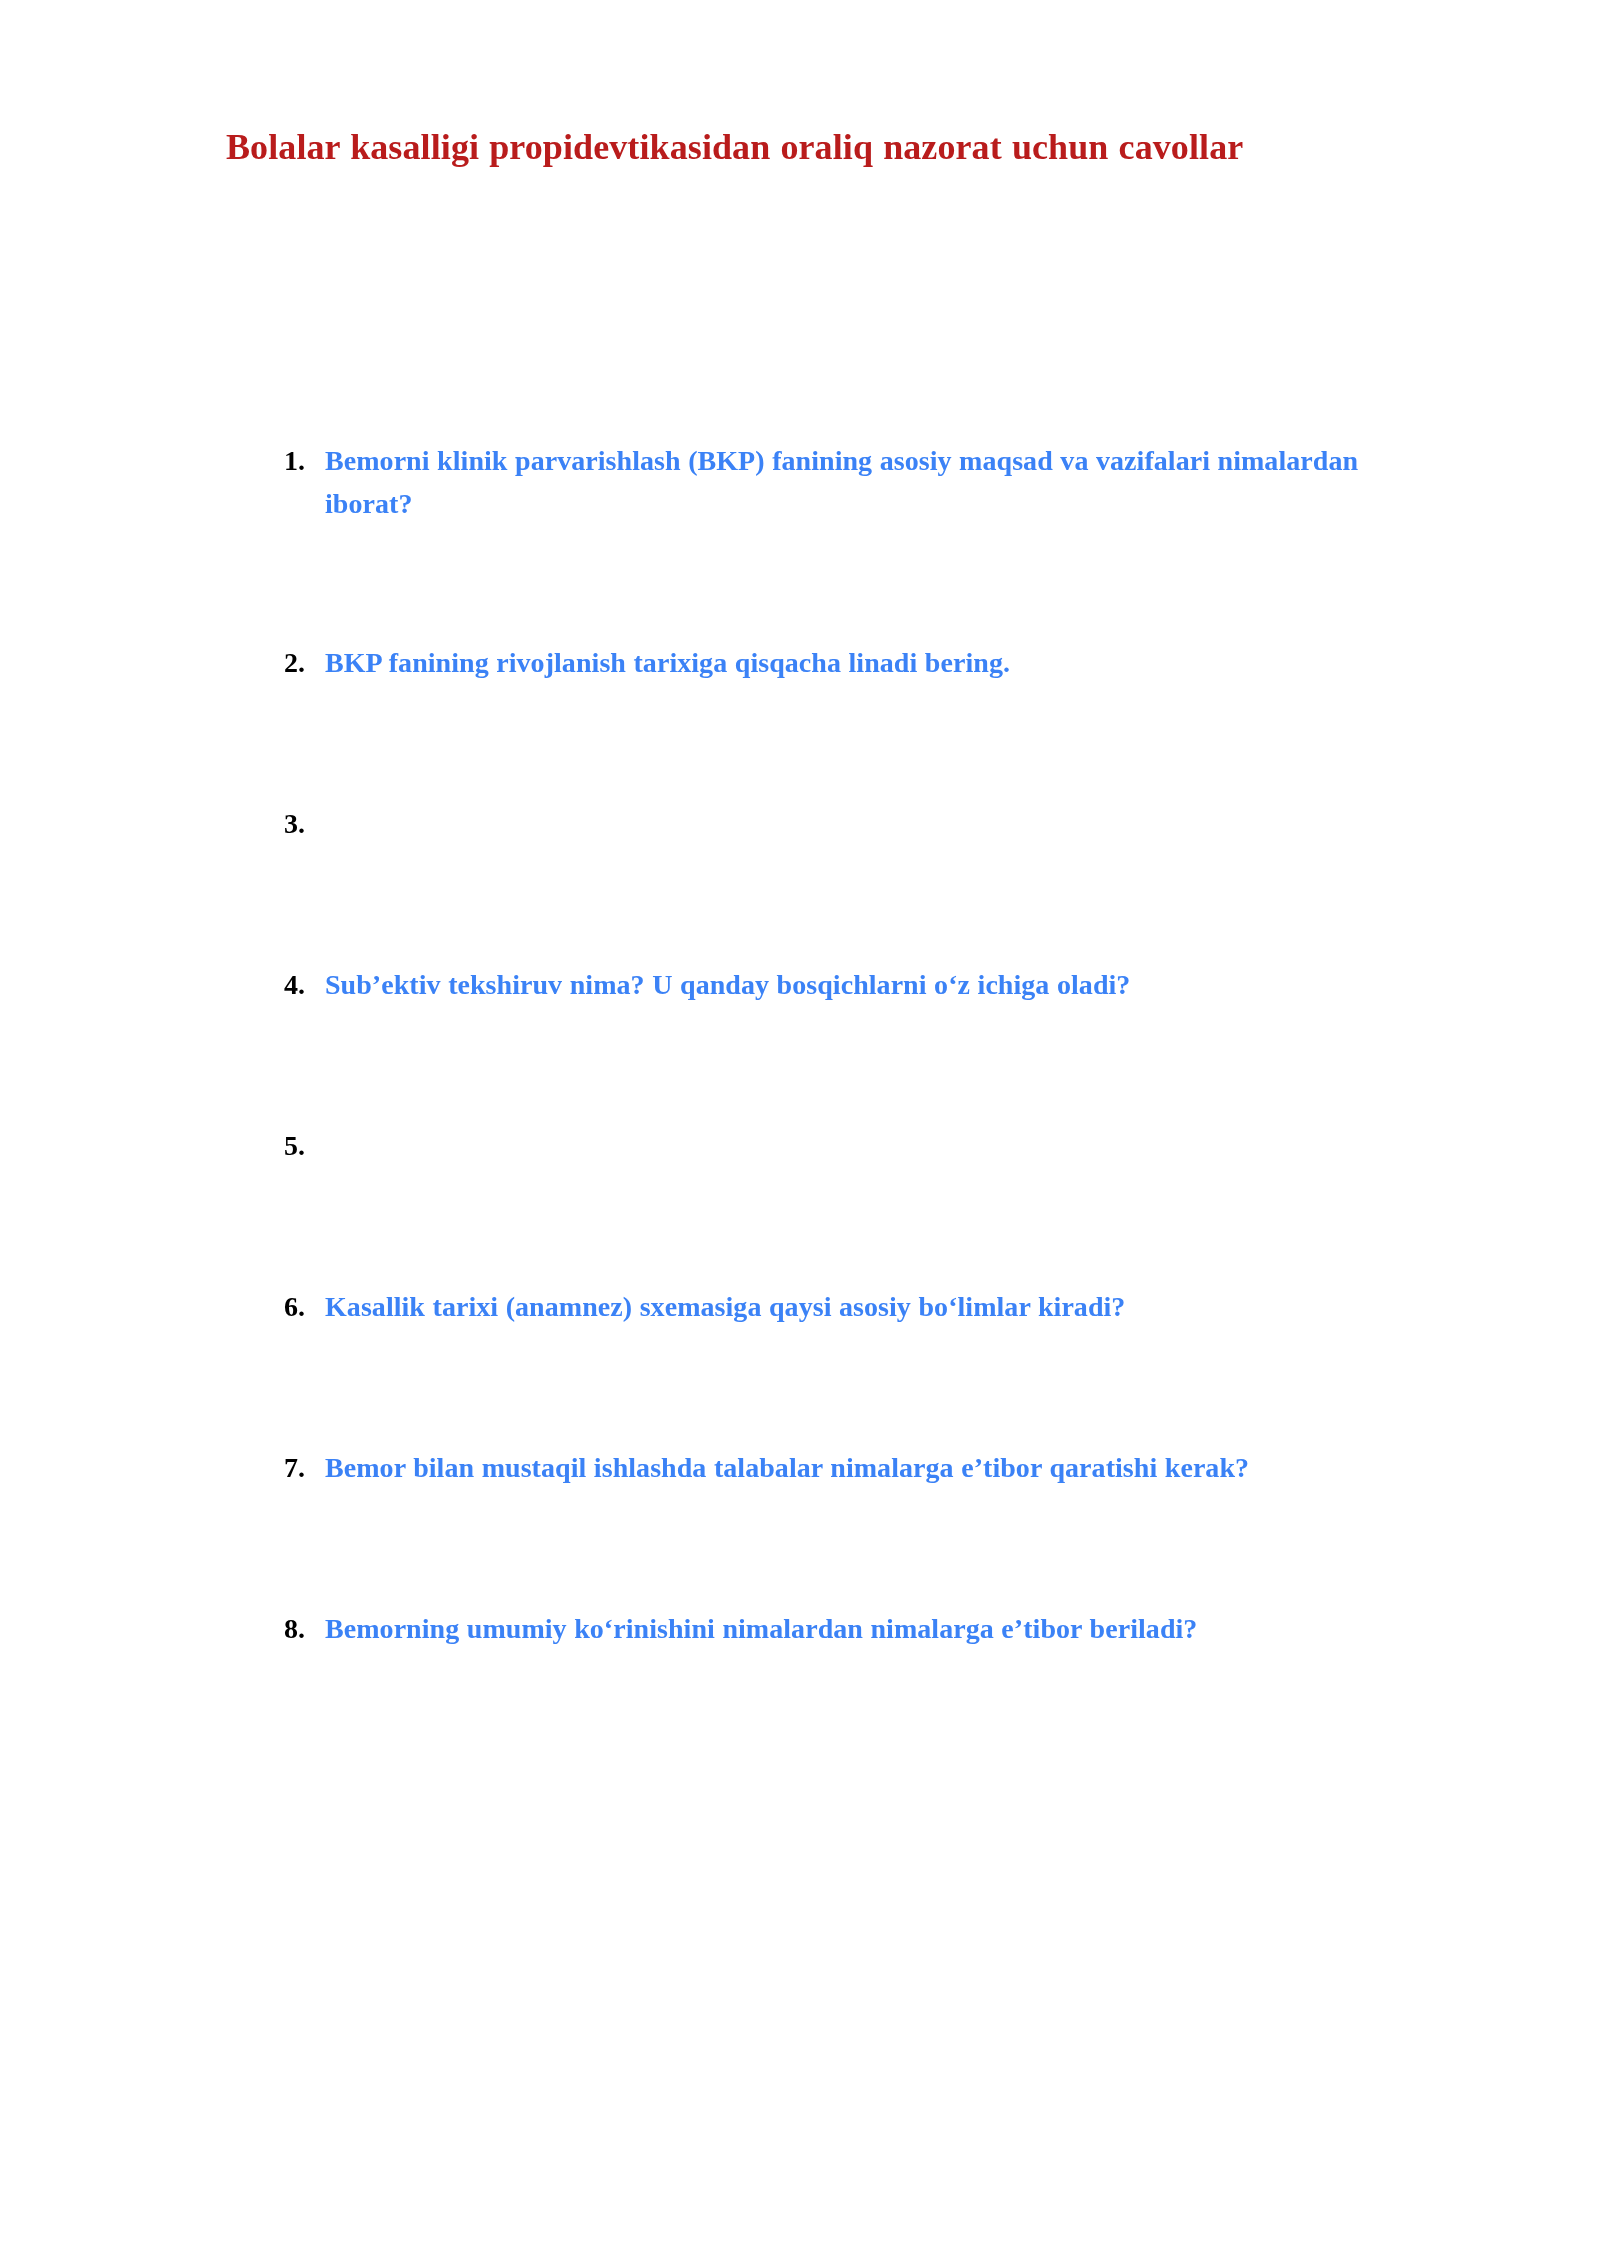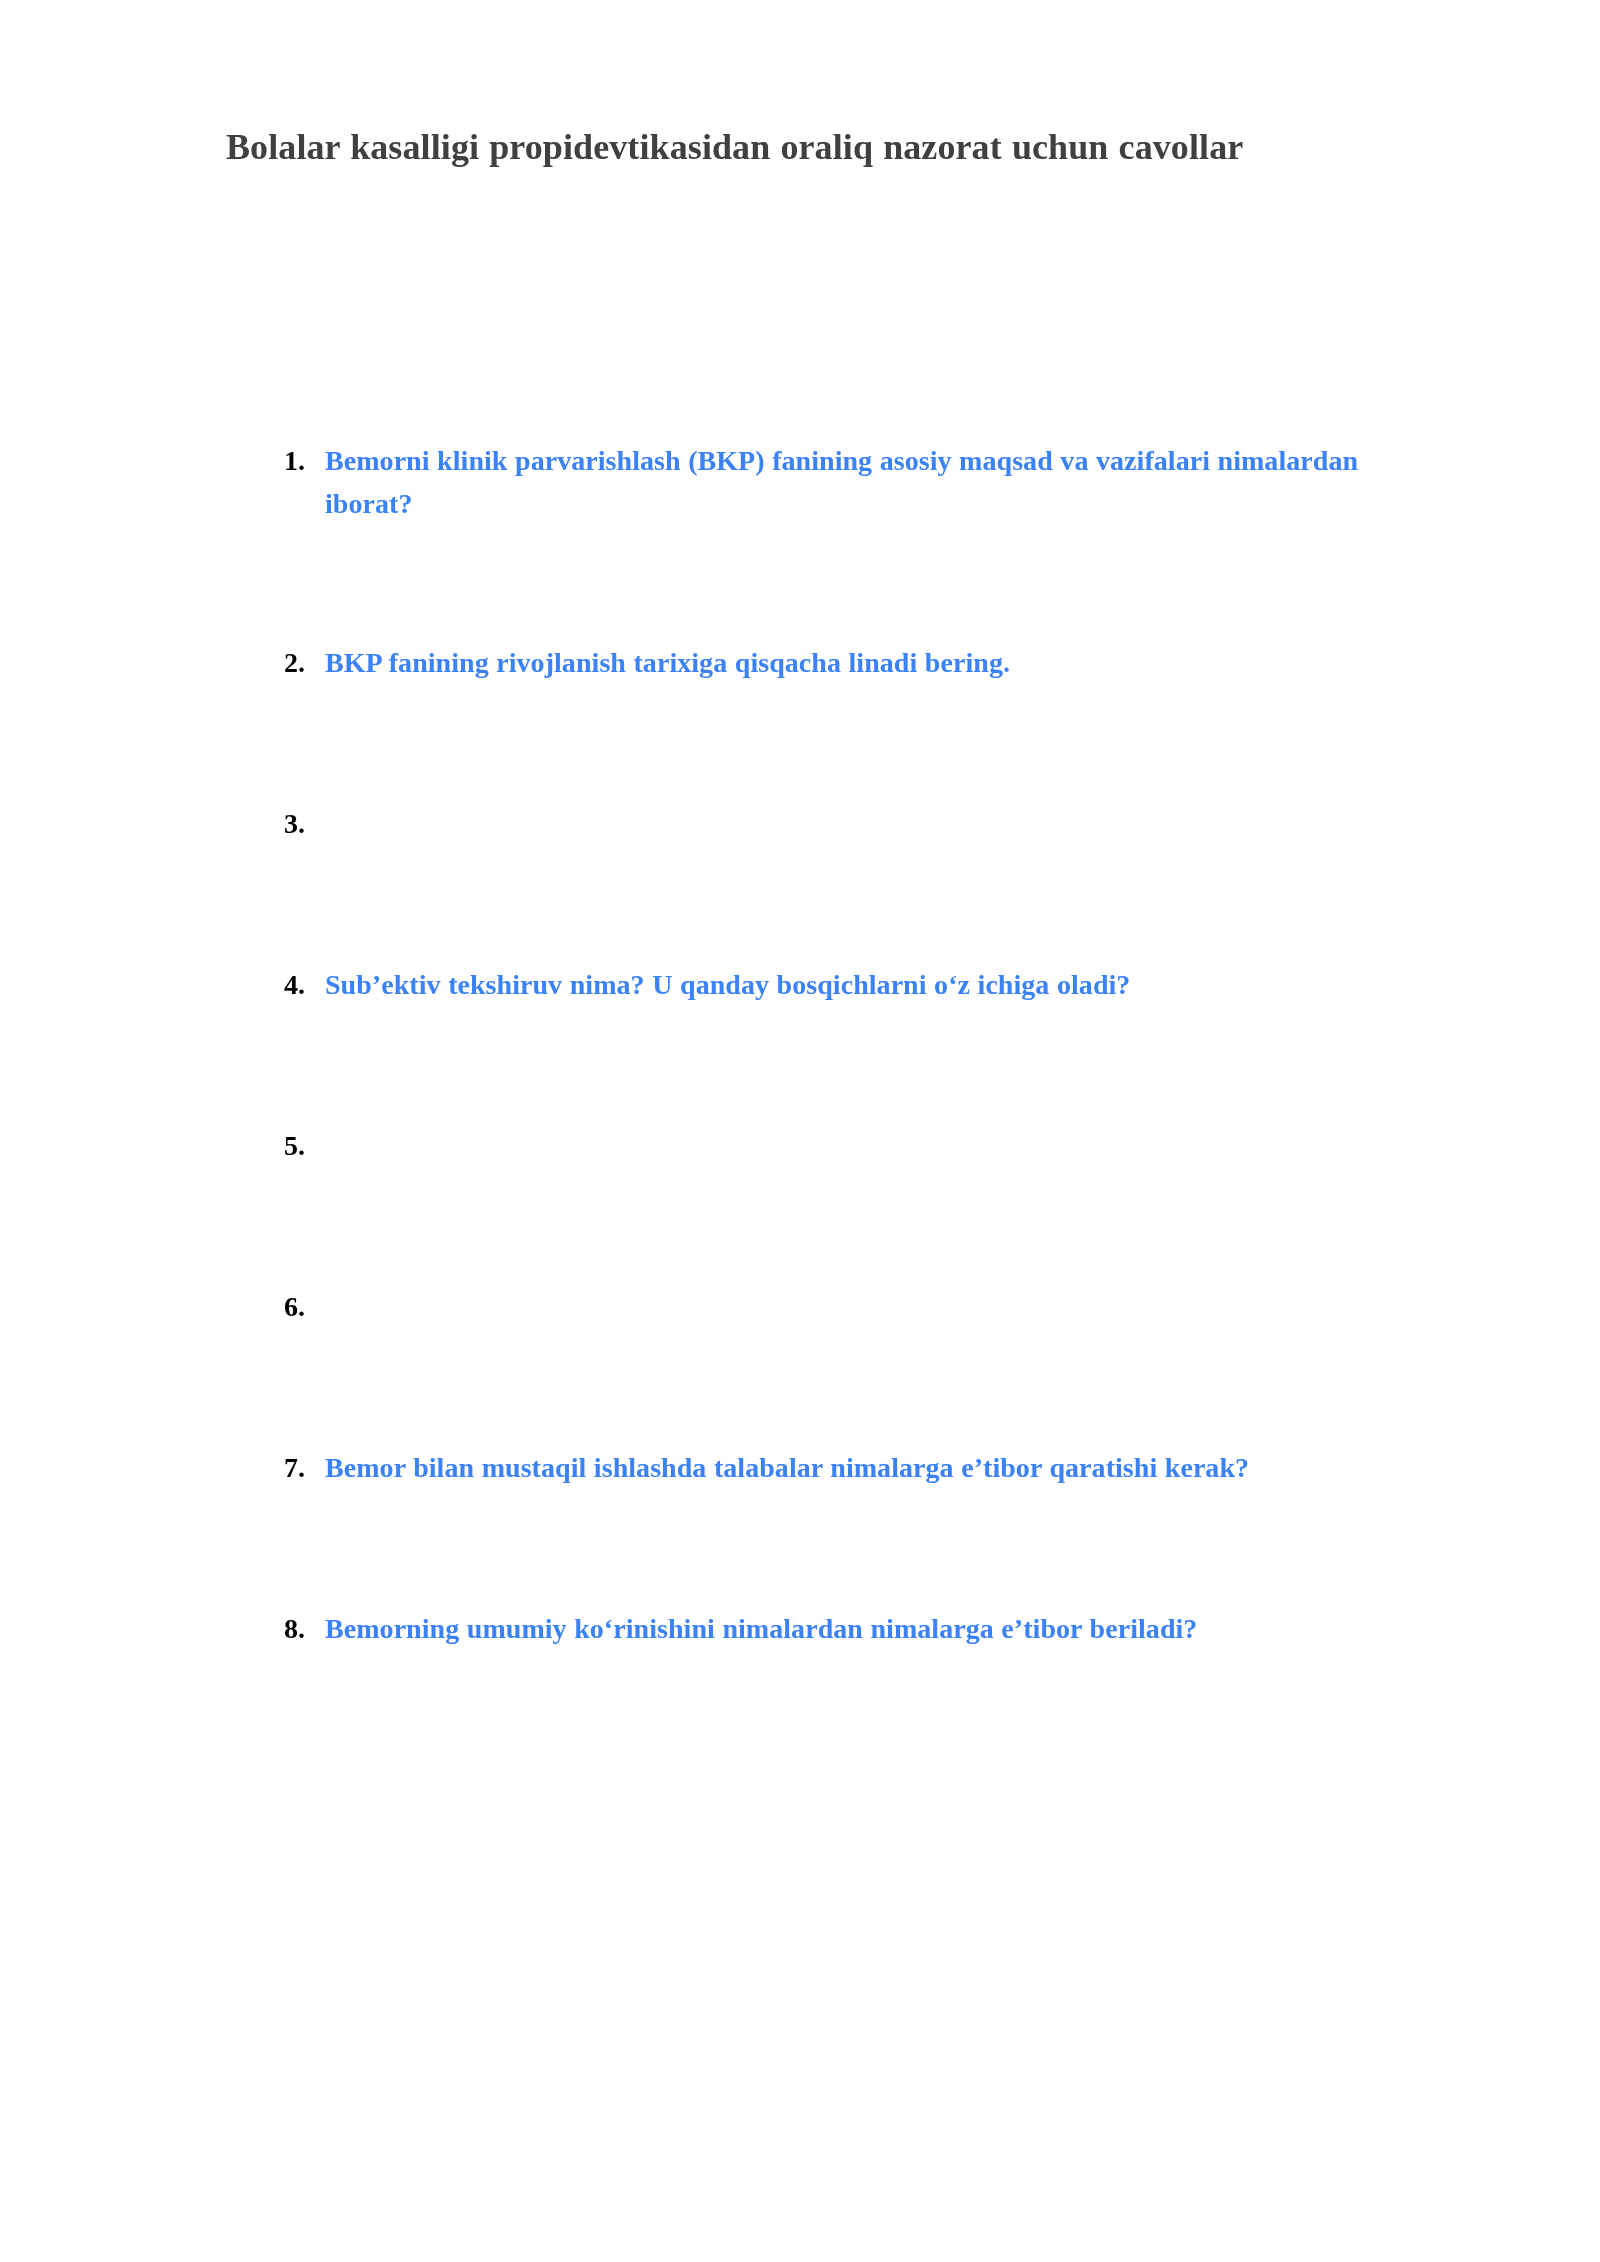--- a/index.html
+++ b/index.html
@@ -29,21 +29,21 @@
   .doc-title {
     position: absolute;
     left: 226px;
     top: 100px;
     width: 1180px;
     font-size: 36px;
     line-height: 1.30;
     font-weight: bold;
     letter-spacing: 0.1px;
     word-spacing: 1px;
-    color: #404040;
+    color: #b91c1c;
   }
 
   
   .question-list {
     position: absolute;
     left: 0;
     top: 440px;
     width: 1600px;
     margin: 0;
     padding: 0;
@@ -112,20 +112,21 @@
       <span class="q-number">4.</span>
       <span class="q-text">Sub’ektiv tekshiruv nima? U qanday bosqichlarni o‘z ichiga oladi?</span>
     </li>
 
     <li class="question-item">
       <span class="q-number">5.</span>
     </li>
 
     <li class="question-item">
       <span class="q-number">6.</span>
+      <span class="q-text">Kasallik tarixi (anamnez) sxemasiga qaysi asosiy bo‘limlar kiradi?</span>
     </li>
 
     <li class="question-item">
       <span class="q-number">7.</span>
       <span class="q-text">Bemor bilan mustaqil ishlashda talabalar nimalarga e’tibor qaratishi kerak?</span>
     </li>
 
     <li class="question-item">
       <span class="q-number">8.</span>
       <span class="q-text">Bemorning umumiy ko‘rinishini nimalardan nimalarga e’tibor beriladi?</span>

